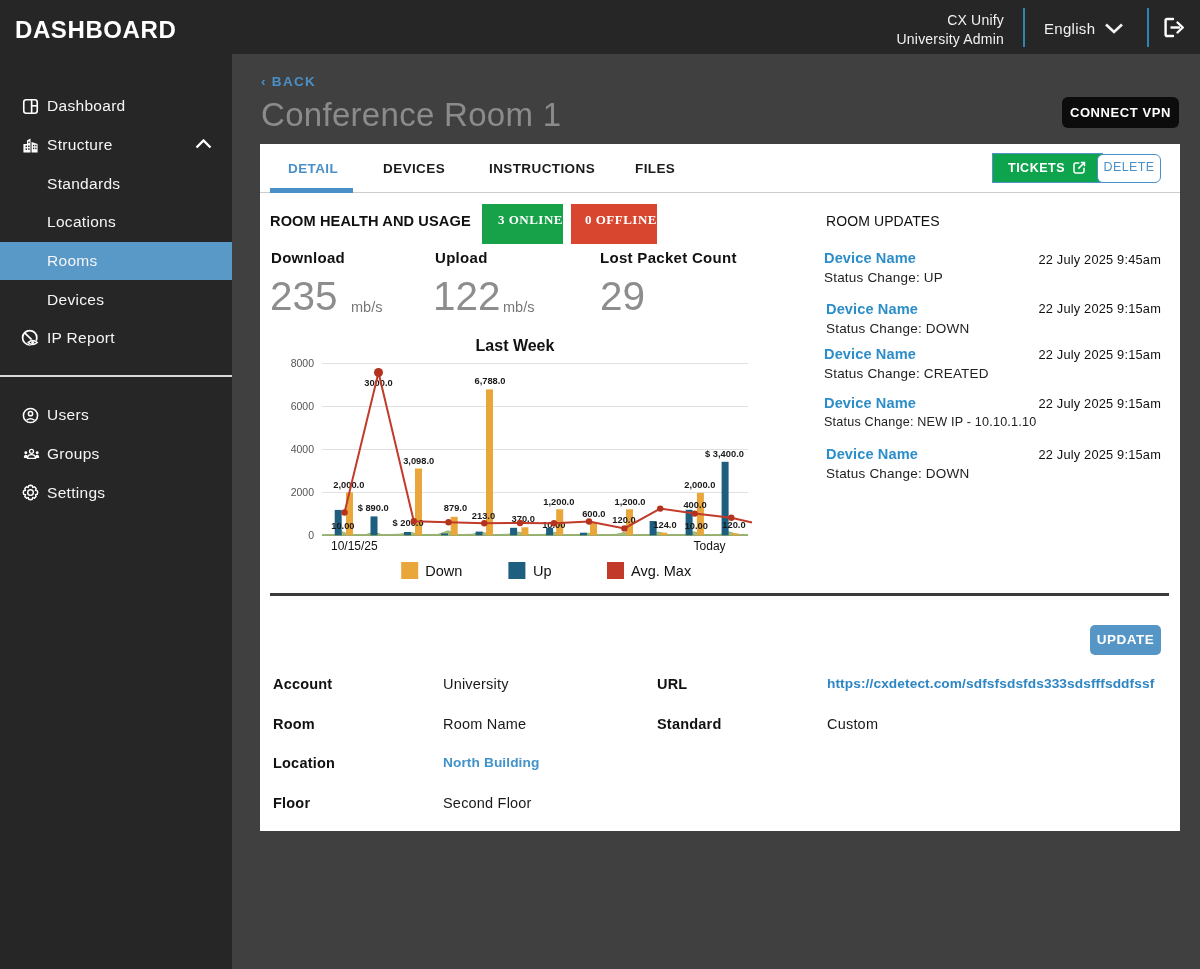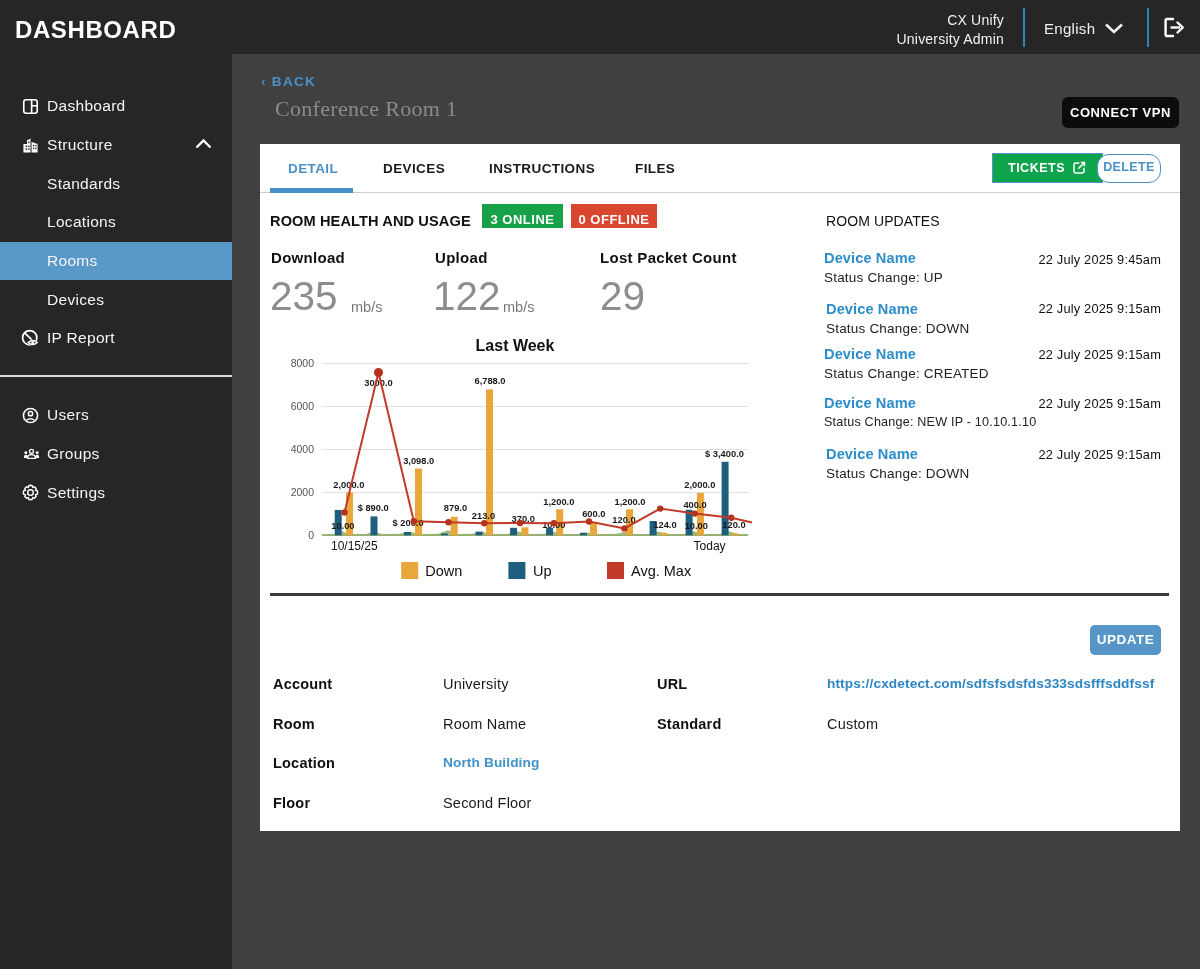--- a/index.html
+++ b/index.html
@@ -20,34 +20,34 @@
 .nav-item .ic { position:absolute; left:22px; width:17px; height:17px; }
 .nav-item .lbl { position:absolute; left:47px; }
 .nav-item.active { background:#5899c8; }
 .sb-divider { position:absolute; left:0; top:321px; width:232px; height:2px; background:#d8d8d8; }
 .nav2 { position:absolute; left:0; top:342px; width:232px;text-align:right; }
 .chev-up { position:absolute; right:20px; top:13px; }
 
 
 .main { position:absolute; left:232px; top:54px; width:968px; height:915px; background:#404040; }
 .back { position:absolute; left:29px; top:20px; color:#4a90c8; font-size:13.5px; font-weight:bold; letter-spacing:1.3px; }
-.h1 { position:absolute; left:43px; top:42px; color:#8b8b8b; font-size:22px; letter-spacing:0.3px;font-family:Liberation Serif, serif; }
+.h1 { position:absolute; left:29px; top:42px; color:#8b8b8b; font-size:33px; letter-spacing:0.3px; }
 .vpn { position:absolute; left:830px; top:43px; width:117px; height:31px; background:#0c0c0c; border-radius:6px; color:#fff; font-size:13px; font-weight:bold; letter-spacing:0.6px; text-align:center; line-height:31px; }
 
 
 .card { position:absolute; left:28px; top:90px; width:920px; height:687px; background:#fff;padding-left:24px; }
 .tabrow { position:absolute; left:0; top:0; width:920px; height:49px; border-bottom:1px solid #ccc; }
 .tab { position:absolute; top:17px; font-size:13.5px; font-weight:bold; color:#1a1a1a; letter-spacing:0.4px; }
 .tab.active { color:#4a90c8; }
 .tab-underline { position:absolute; left:10px; top:44px; width:83px; height:5px; background:#4a90c8; }
 .btn-tickets { position:absolute; left:732px; top:9px; width:111px; height:30px; background:#0ea44d; border:1.5px solid #5590c8; border-radius:0; color:#fff; font-size:12.5px; font-weight:bold; letter-spacing:0.5px; display:flex; align-items:center; justify-content:center; gap:6px; }
-.btn-delete { position:absolute; left:837px; top:10px; width:64px; height:29px; background:#fff; border:1.5px solid #4a90c8; border-radius:12px; color:#4a90c8; font-size:12.5px; font-weight:bold; letter-spacing:0.4px; text-align:center; line-height:25px; }
+.btn-delete { position:absolute; left:837px; top:10px; width:64px; height:29px; background:#fff; border:1.5px solid #4a90c8; border-radius:6px; color:#4a90c8; font-size:12.5px; font-weight:normal; letter-spacing:0.4px; text-align:center; line-height:25px; }
 
 .rhau { position:absolute; left:10px; top:69px; font-size:14.6px; font-weight:bold; color:#111; letter-spacing:0.1px; }
-.badge { position:absolute; top:60px; height:24px; color:#fff; font-size:13px; font-weight:bold; letter-spacing:0.5px; text-align:center; line-height:31px; }
+.badge { position:absolute; top:60px; height:40px; color:#fff; font-size:13px; font-weight:bold; letter-spacing:0.5px; text-align:right; line-height:31px;font-family:Liberation Serif, serif; }
 .b-online { left:222px; width:81px; background:#17a24a; }
 .b-offline { left:311px; width:86px; background:#d8462f; }
 .room-updates-h { position:absolute; left:566px; top:69px; font-size:14px; font-weight:normal; color:#111; letter-spacing:0.1px; }
 
 .stat-label { position:absolute; top:105px; font-size:15px; font-weight:bold; color:#111; letter-spacing:0.3px; }
 .stat-num { position:absolute; top:132px; font-size:40.5px; color:#8d8d8d; line-height:40.5px; }
 .stat-unit { position:absolute; top:155px; font-size:14.5px; color:#777; }
 
 .upd-name { position:absolute; color:#2c8ec9; font-size:14.6px; font-weight:bold; letter-spacing:0.1px; }
 .upd-status { position:absolute; font-size:13.5px; color:#222; letter-spacing:0.2px; }

